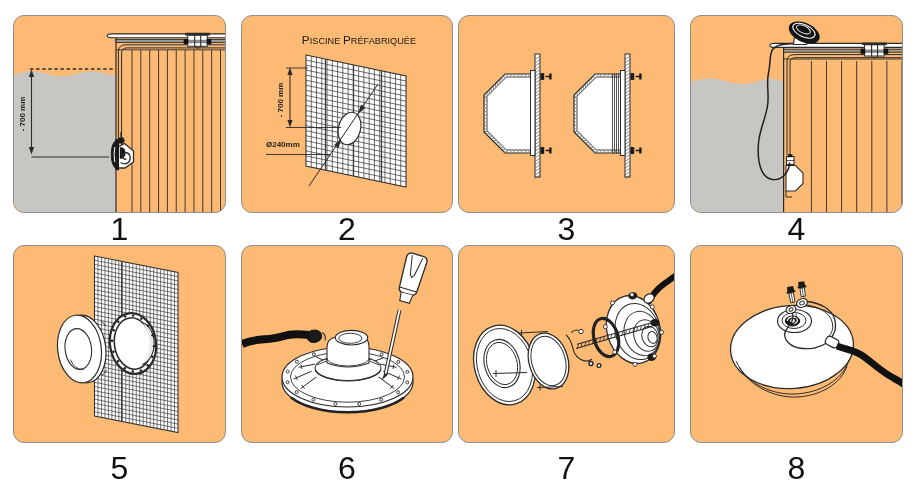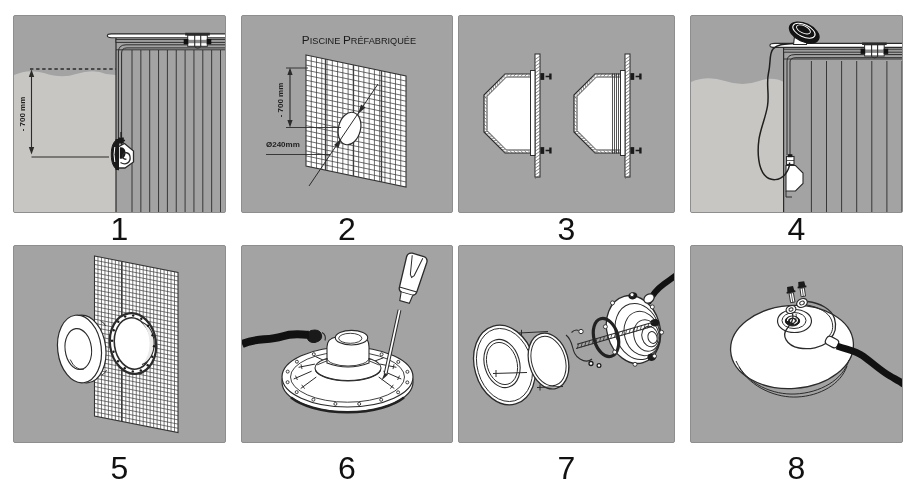--- a/index.html
+++ b/index.html
@@ -1,14 +1,14 @@
 <!DOCTYPE html>
 <html><head><meta charset="utf-8"><style>
 html,body{margin:0;padding:0;background:#ffffff;width:920px;height:498px;overflow:hidden;}
-.p{position:absolute;border:1px solid #8e8e8e;border-radius:2px;background:#a3a3a3;overflow:hidden;}
+.p{position:absolute;border:1px solid #8e8e8e;border-radius:11px;background:#fdba74;overflow:hidden;}
 .n{position:absolute;font-family:"Liberation Sans",sans-serif;font-size:32px;line-height:1;color:#111;text-align:center;}
 svg{display:block;}
 </style></head><body>
 <div class="p" style="left:13px;top:15px;width:211px;height:196px;">
 <svg width="211" height="196" viewBox="0 0 211 196">
 <path d="M0,59 Q14,52.5 30,57 Q48,63 62,58 Q80,52.5 92,58 L102,59 L102,198 L0,198 Z" fill="#c7c6c3" stroke="none" stroke-width="1.1"></path>
 <line x1="118.0" y1="34" x2="118.0" y2="197" stroke="#2b2b2b" stroke-width="0.9"></line>
 <line x1="126.85" y1="34" x2="126.85" y2="197" stroke="#2b2b2b" stroke-width="0.9"></line>
 <line x1="135.7" y1="34" x2="135.7" y2="197" stroke="#2b2b2b" stroke-width="0.9"></line>
 <line x1="144.55" y1="34" x2="144.55" y2="197" stroke="#2b2b2b" stroke-width="0.9"></line>

